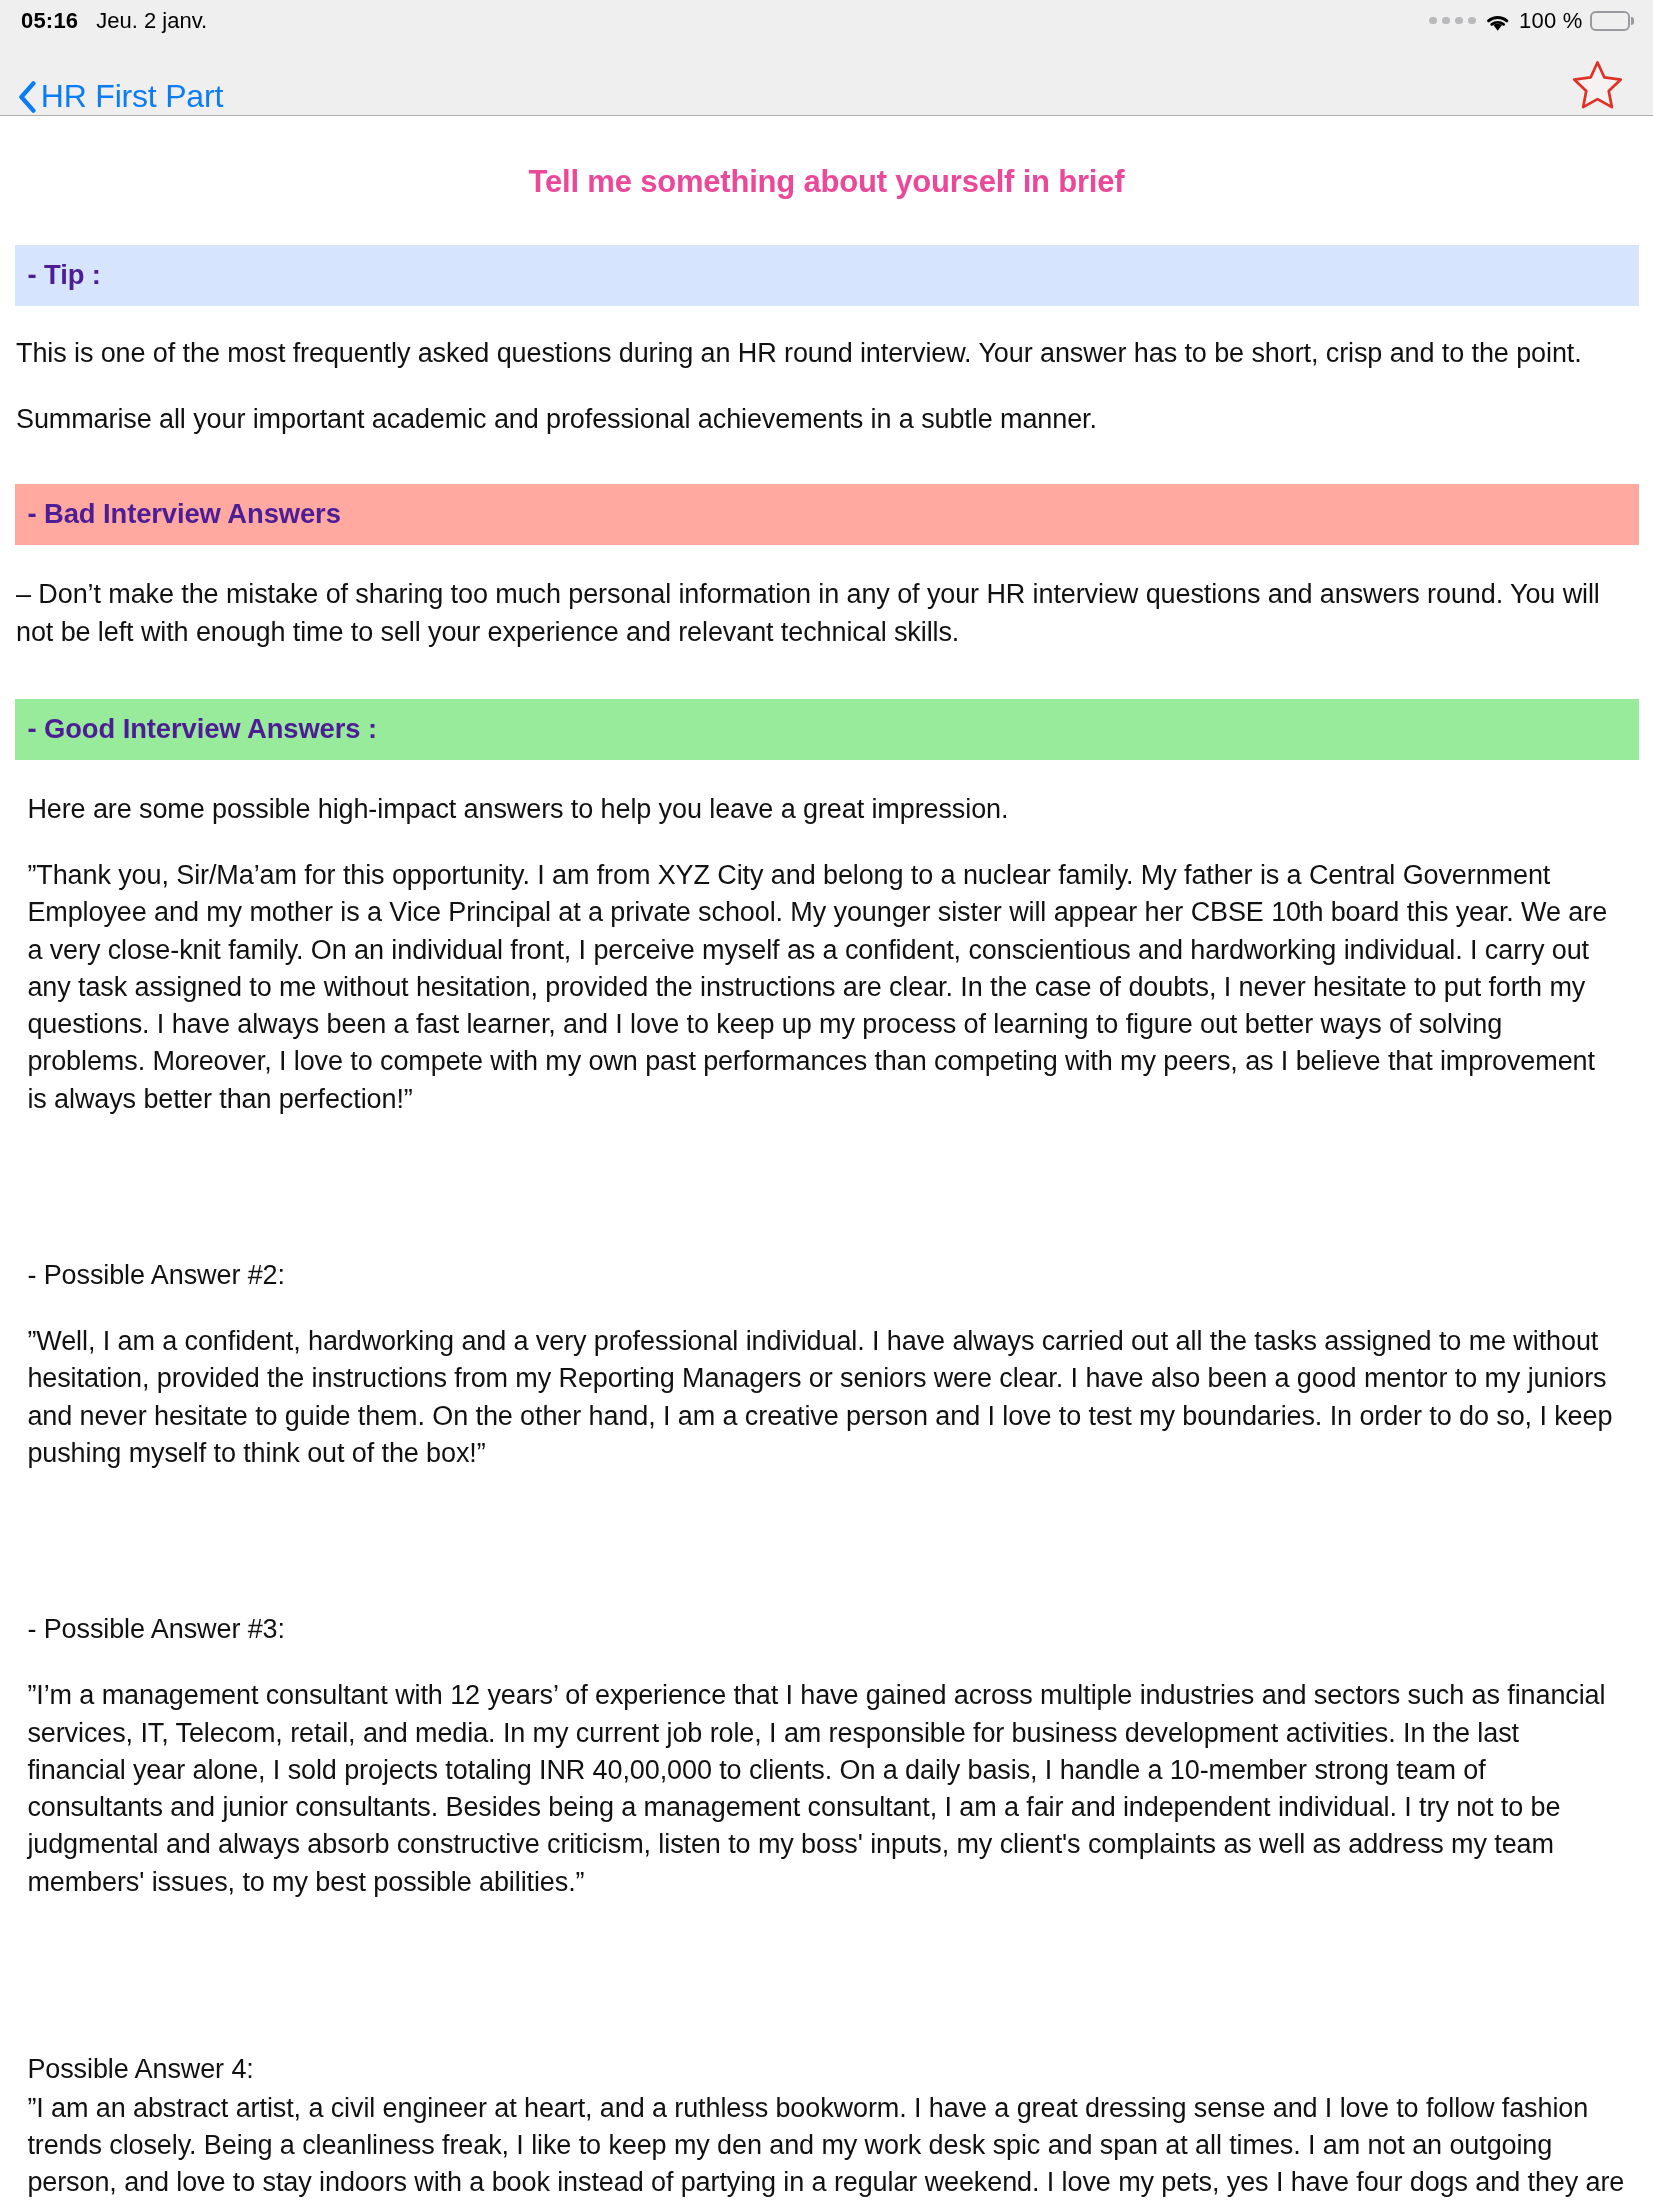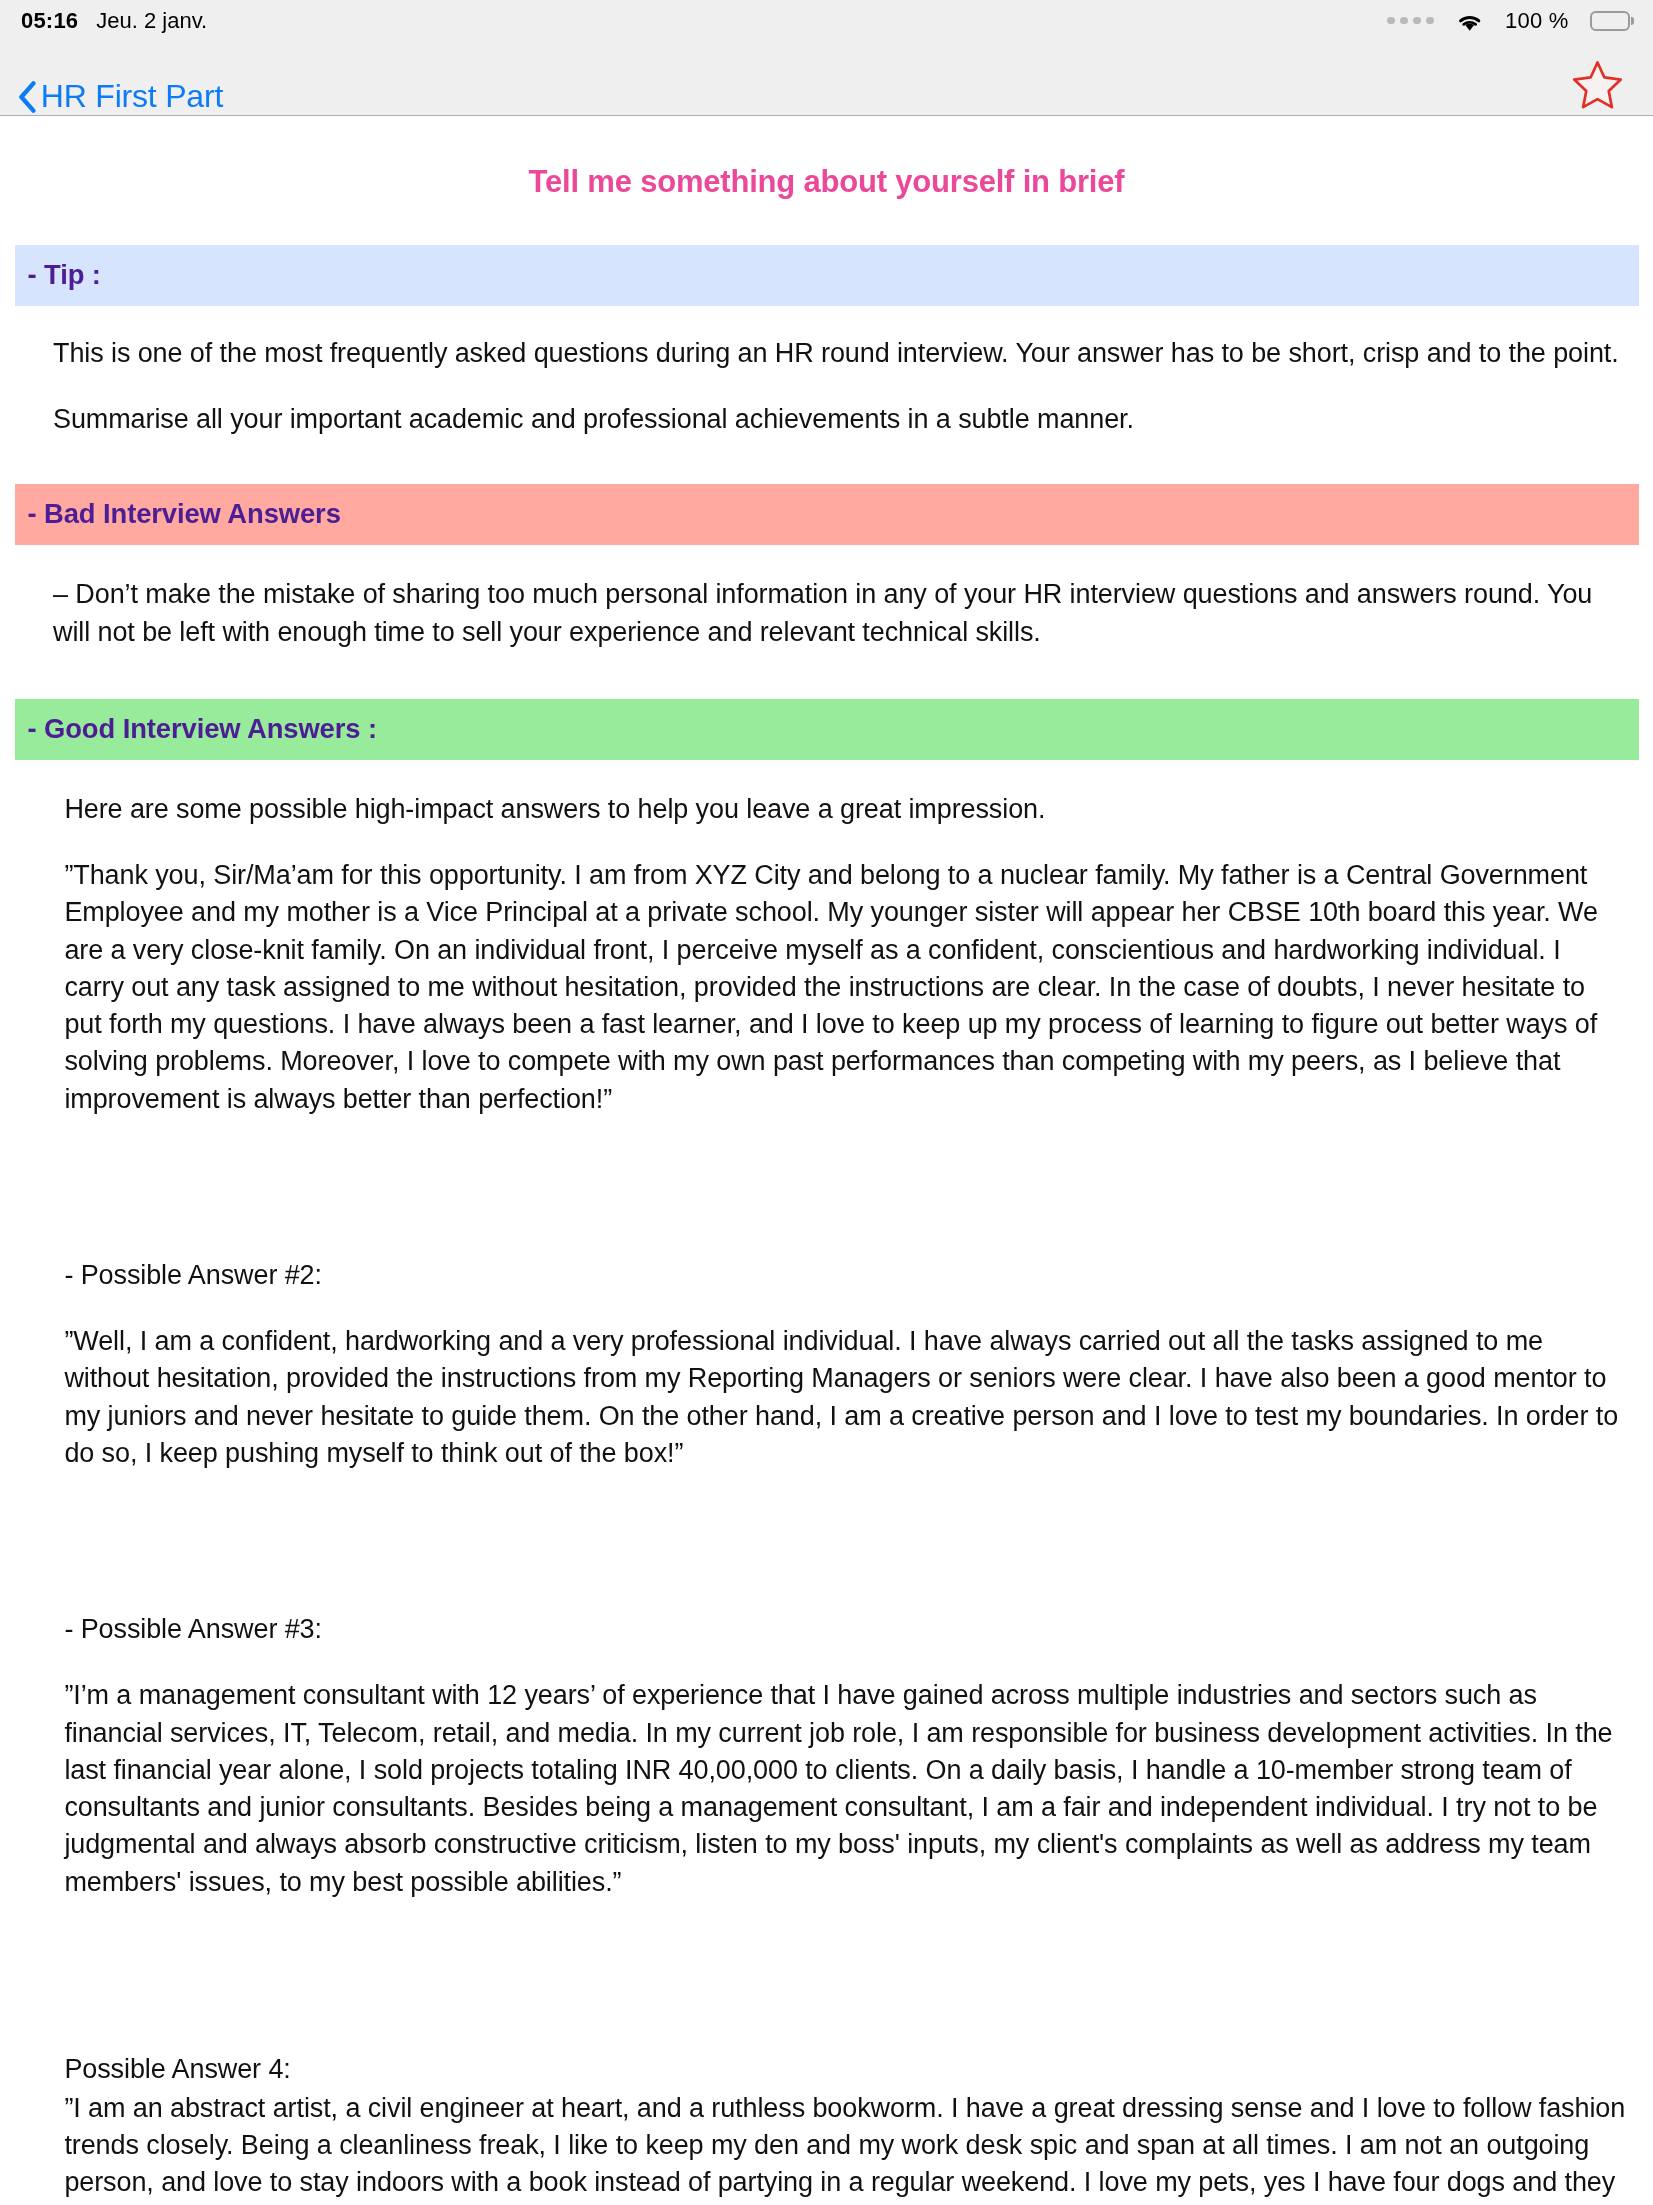--- a/index.html
+++ b/index.html
@@ -19,21 +19,21 @@
     display: flex;
     align-items: center;
     padding: 0 22.6px 0 21px;
     font-size: 22px;
     color: #000;
   }
   .status-left { display: flex; align-items: baseline; gap: 18px; }
   .status-time { font-weight: 700; letter-spacing: 0.2px; }
   .status-date { font-weight: 400; }
   .status-spacer { flex: 1; }
-  .status-right { display: flex; align-items: center; gap: 22px; }
+  .status-right { display: flex; align-items: center; gap: 8px; }
   .dots { display: flex; align-items: center; gap: 5.7px; padding-bottom: 1.6px; }
   .dots i { width: 7.3px; height: 7.3px; border-radius: 50%; background: #b9b9bc; display: block; }
   .wifi { position: relative; width: 27.4px; height: 21px; }
   .wifi svg { display: block; }
   .battery-pct { font-size: 22px; letter-spacing: 0.2px; }
   .battery {
     width: 40px; height: 20px; border: 2px solid #9b9b9f; border-radius: 5.7px;
     position: relative; padding: 2px;
   }
   .battery .fill { width: 100%; height: 100%; background: #000; border-radius: 2.4px; }
@@ -88,21 +88,20 @@
   .banner-tip { background: #d7e4fd; margin-top: 45px; }
   .banner-bad { background: #ffa9a0; margin-top: 46px; }
   .banner-good { background: #99eb9c; margin-top: 48px; }
 
   .para {
     font-size: 27px;
     line-height: 1.38;
     color: #111;
     padding: 0 18px 0 16px;
     letter-spacing: -0.1px;
-    margin-left: 37px;
   }
   .para.indent { padding-left: 27.4px; }
   .p-tip1 { margin-top: 29px; }
   .p-tip2 { margin-top: 29px; }
   .p-bad { margin-top: 31px; padding-right: 22px; }
   .p-good-lead { margin-top: 31px; }
   .h-ans { margin-top: 55px; }
   .p-ans { margin-top: 29px; padding-right: 33px; }
   .gap-lg { height: 84px; }
   .gap-xl { height: 150px; }

